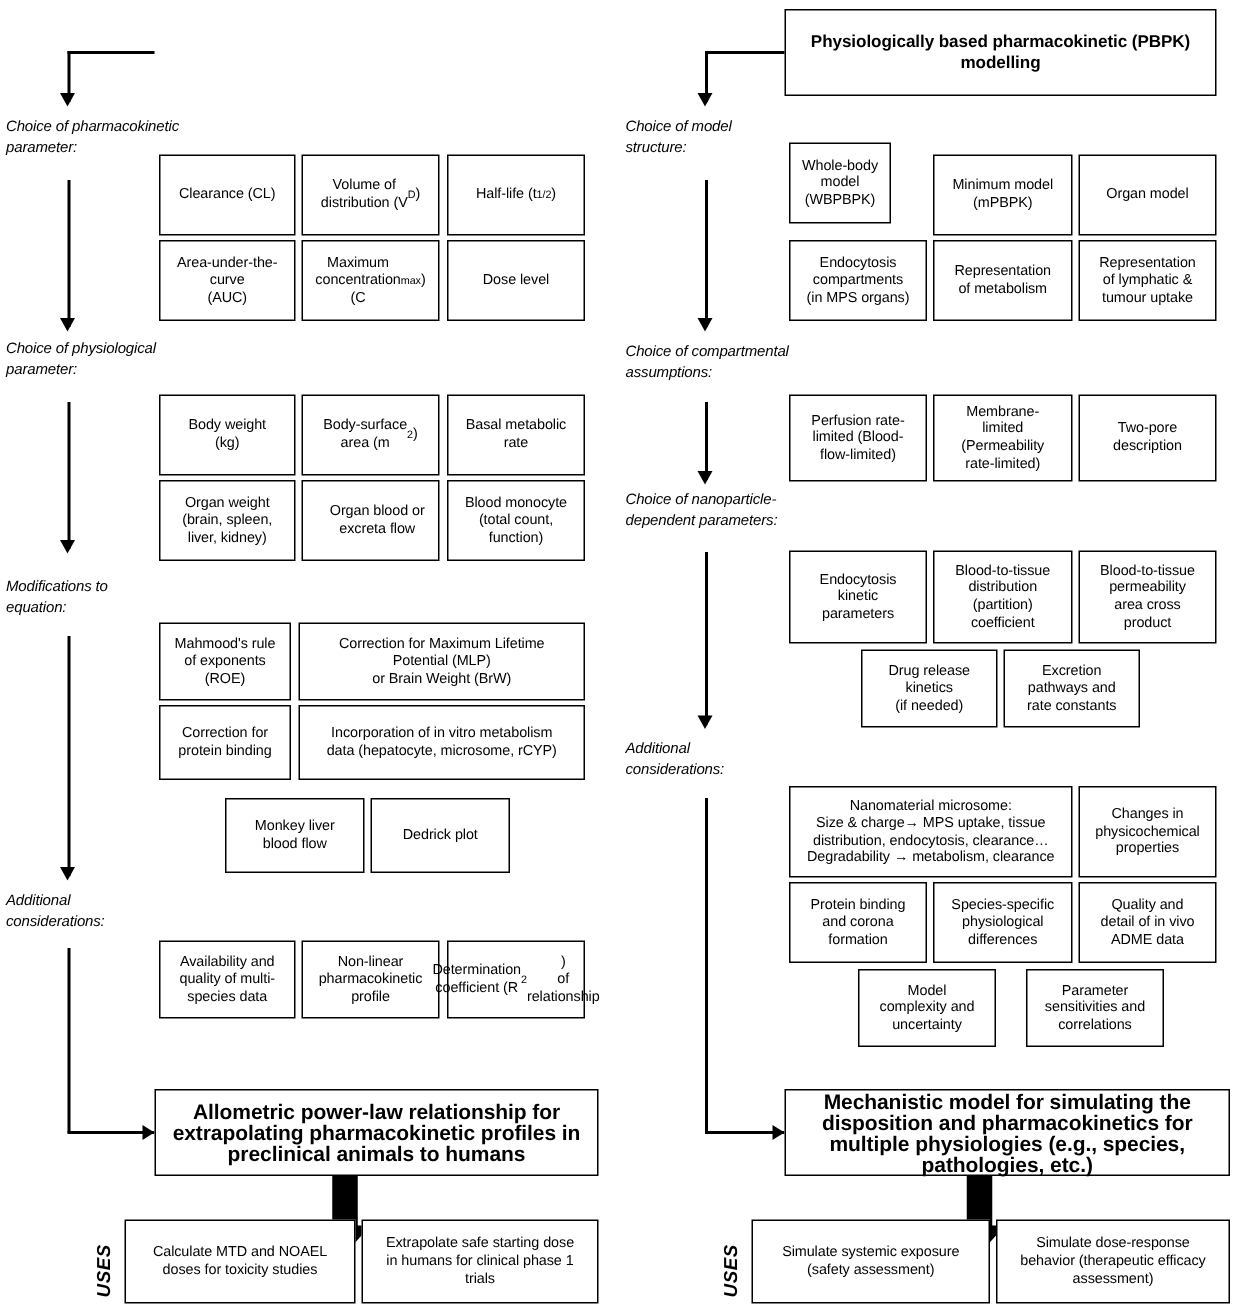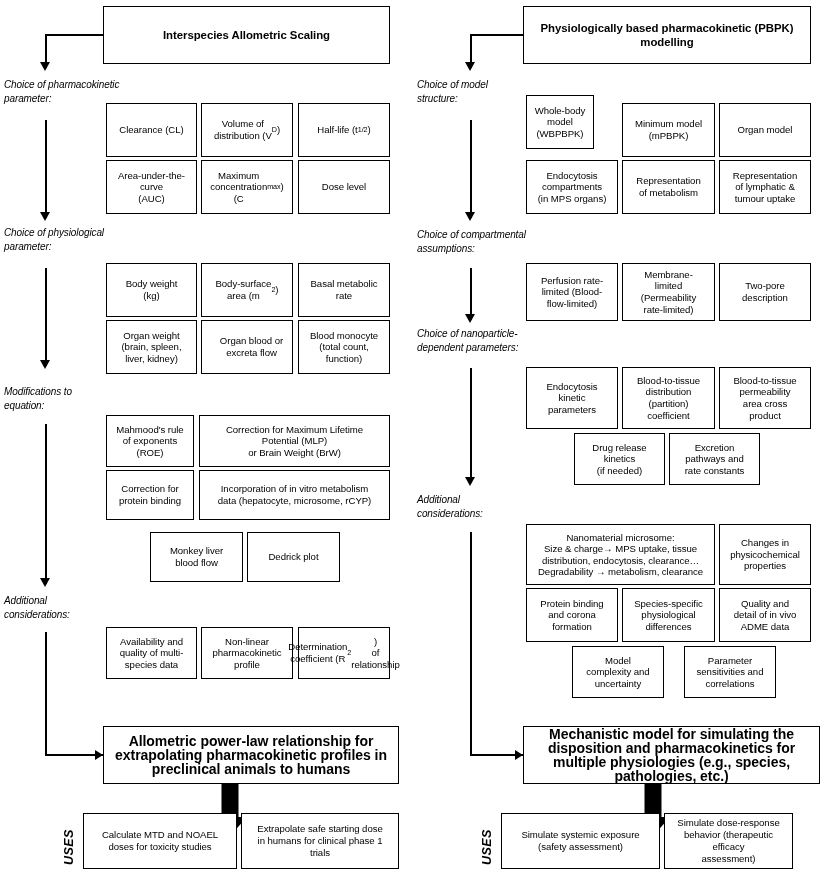--- a/index.html
+++ b/index.html
@@ -118,23 +118,20 @@
   .nano-line{display:block;}
   .nano-head{display:block;}
 </style>
 </head>
 <body>
 
 <div id="canvas">
 
   <div class="col col-left">
 
-    <div class="box title" style="left:103px;top:6px;width:287px;height:58px;">
-      <span>Interspecies Allometric Scaling</span>
-    </div>
 
     <div class="hline" style="left:45px;top:34px;width:58px;"></div>
     <div class="vline" style="left:45px;top:34px;height:34px;"></div>
     <div class="arrowhead-down" style="left:39.5px;top:62px;"></div>
 
     <div class="stage-label" style="left:4px;top:78px;width:200px;">Choice of  pharmacokinetic
 parameter:</div>
 
     <div class="vline" style="left:45px;top:120px;height:98px;"></div>
     <div class="arrowhead-down" style="left:39.5px;top:212px;"></div>
@@ -276,16 +273,16 @@
       <span>Mechanistic model for simulating the disposition and pharmacokinetics for multiple physiologies (e.g., species, pathologies, etc.)</span>
     </div>
 
     <div class="fat-arrow" style="left:215px;top:784px;width:50px;height:52px;">
       <div class="shaft" style="height:34px;"></div>
       <div class="head" style="top:33px;"></div>
     </div>
 
     <div class="uses-label" style="left:67px;top:865px;">USES</div>
     <div class="box uses" style="left:88px;top:813px;width:159px;height:56px;">Simulate systemic exposure<br>(safety assessment)</div>
-    <div class="box uses" style="left:251px;top:813px;width:129px;height:56px;">Simulate dose-response<br>behavior (therapeutic efficacy<br>assessment)</div>
+    <div class="box uses" style="left:251px;top:813px;width:156px;height:56px;">Simulate dose-response<br>behavior (therapeutic efficacy<br>assessment)</div>
   </div>
 
 </div>
 
 </body></html>

